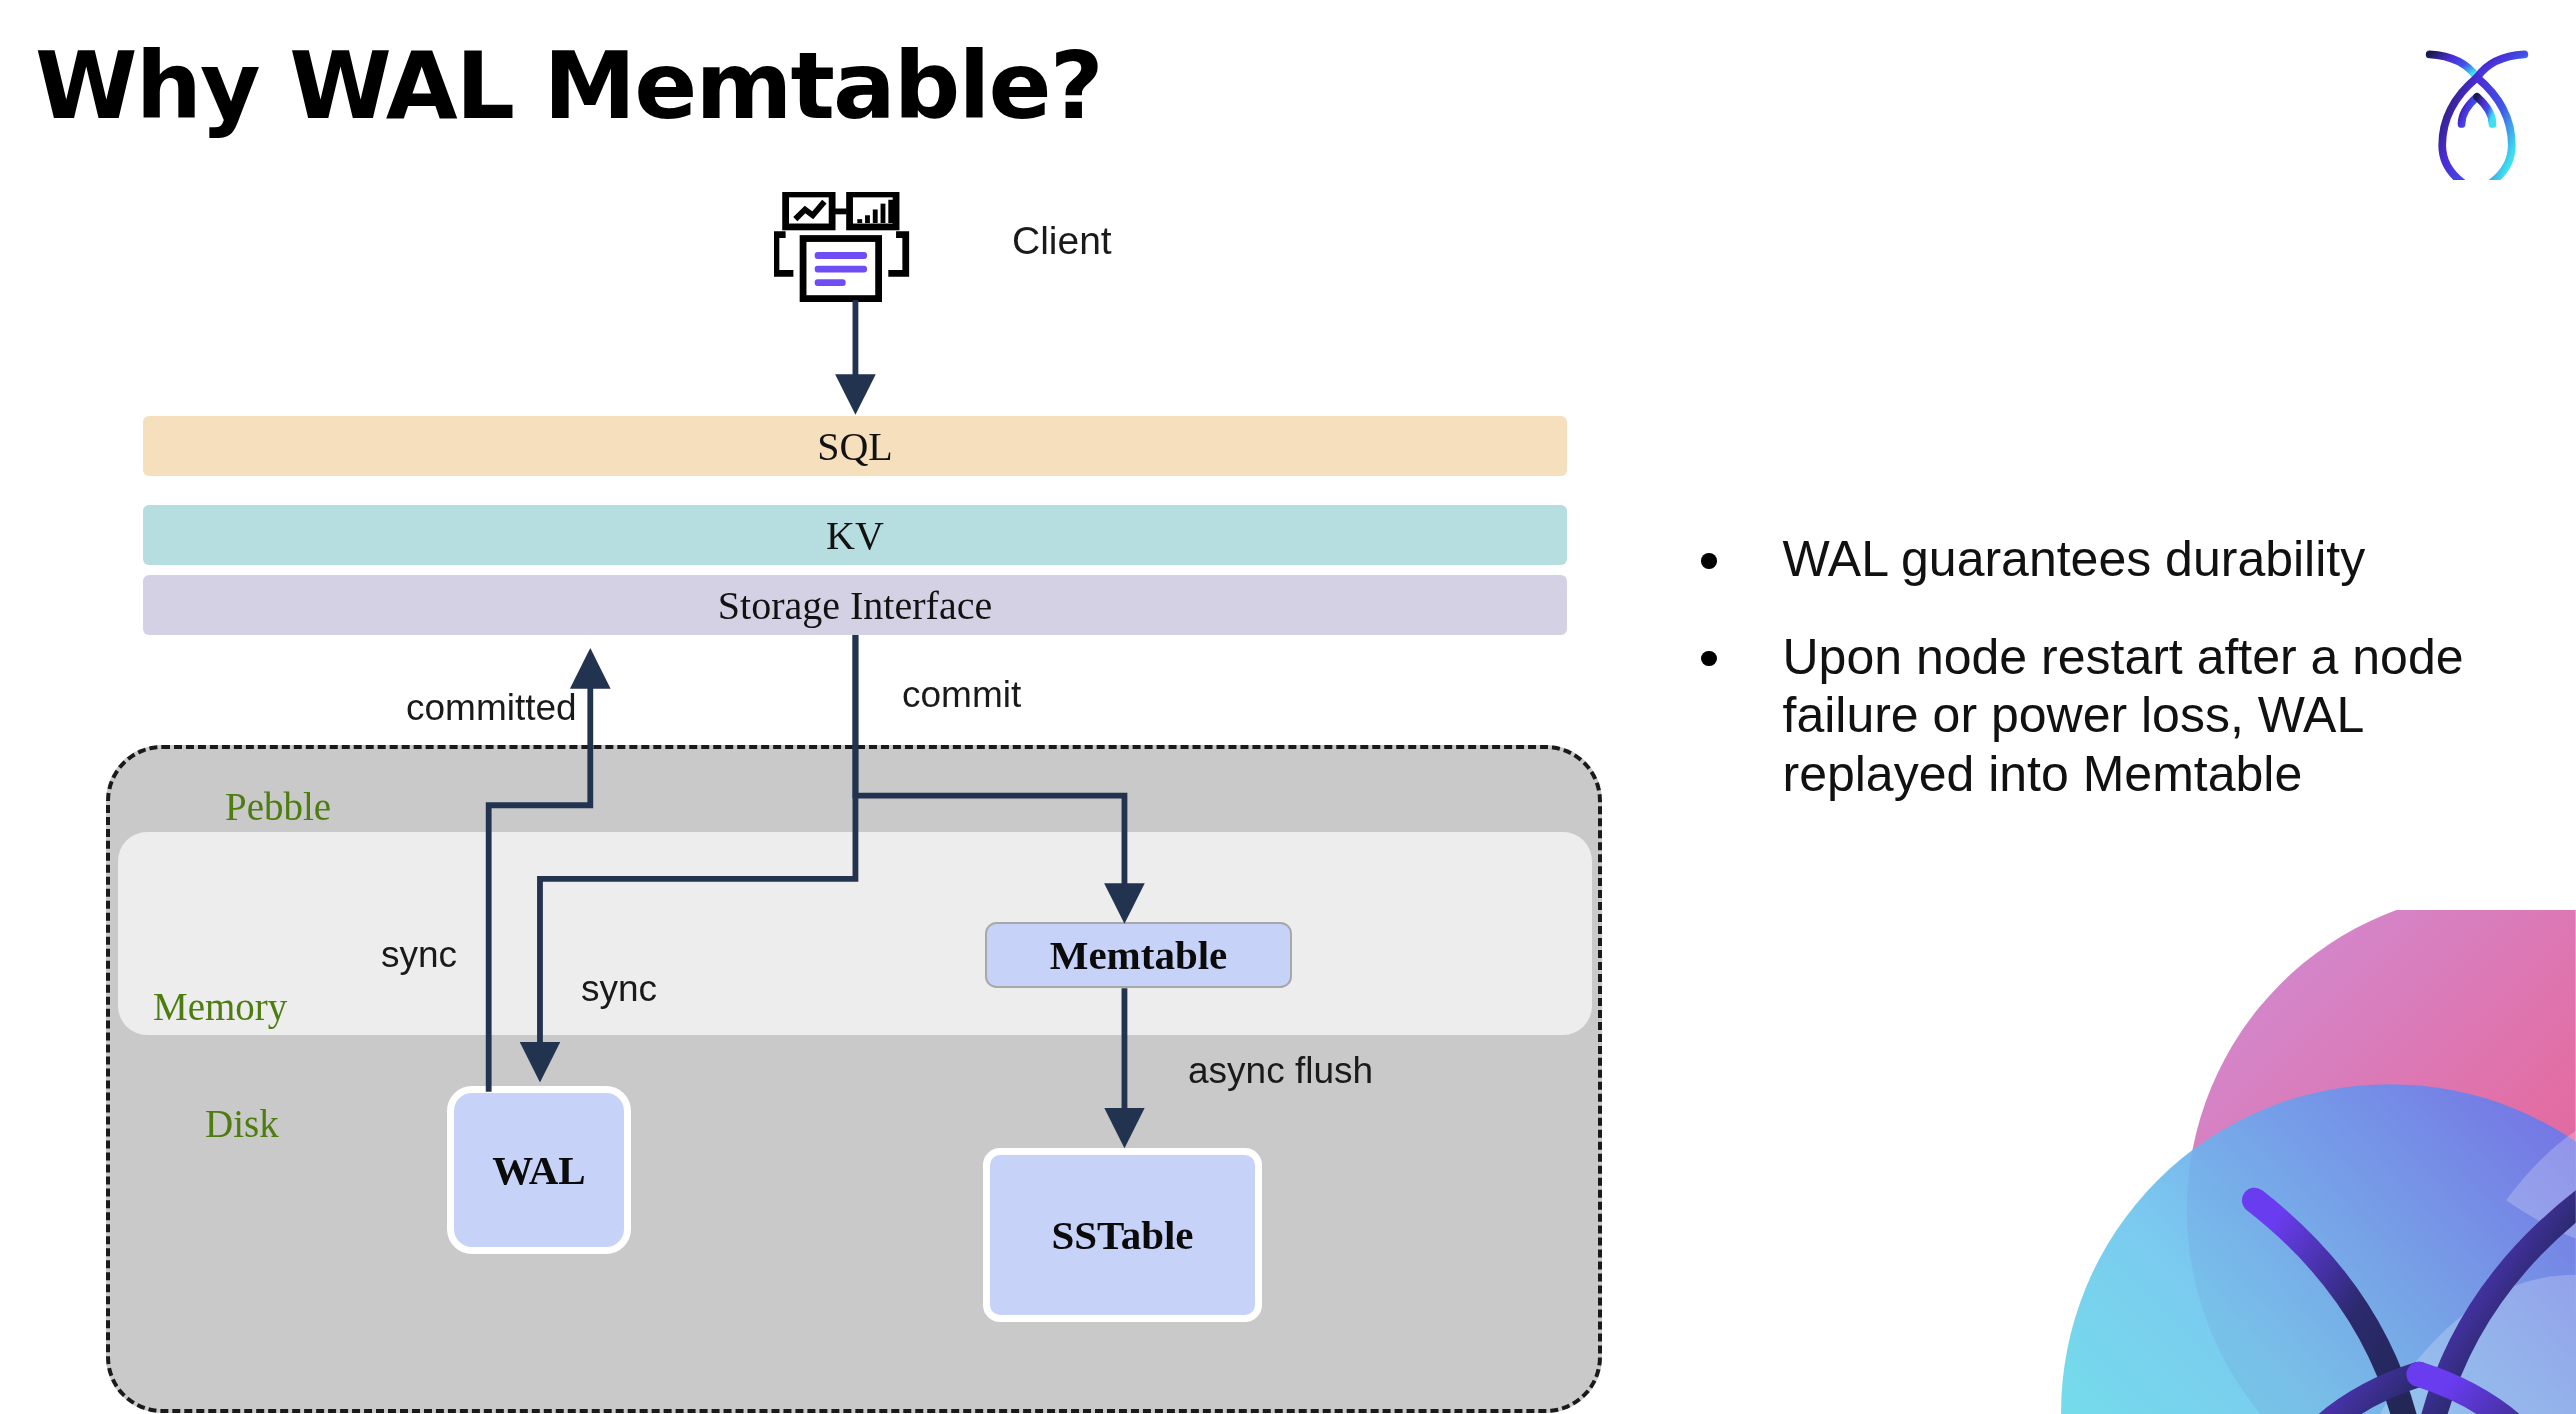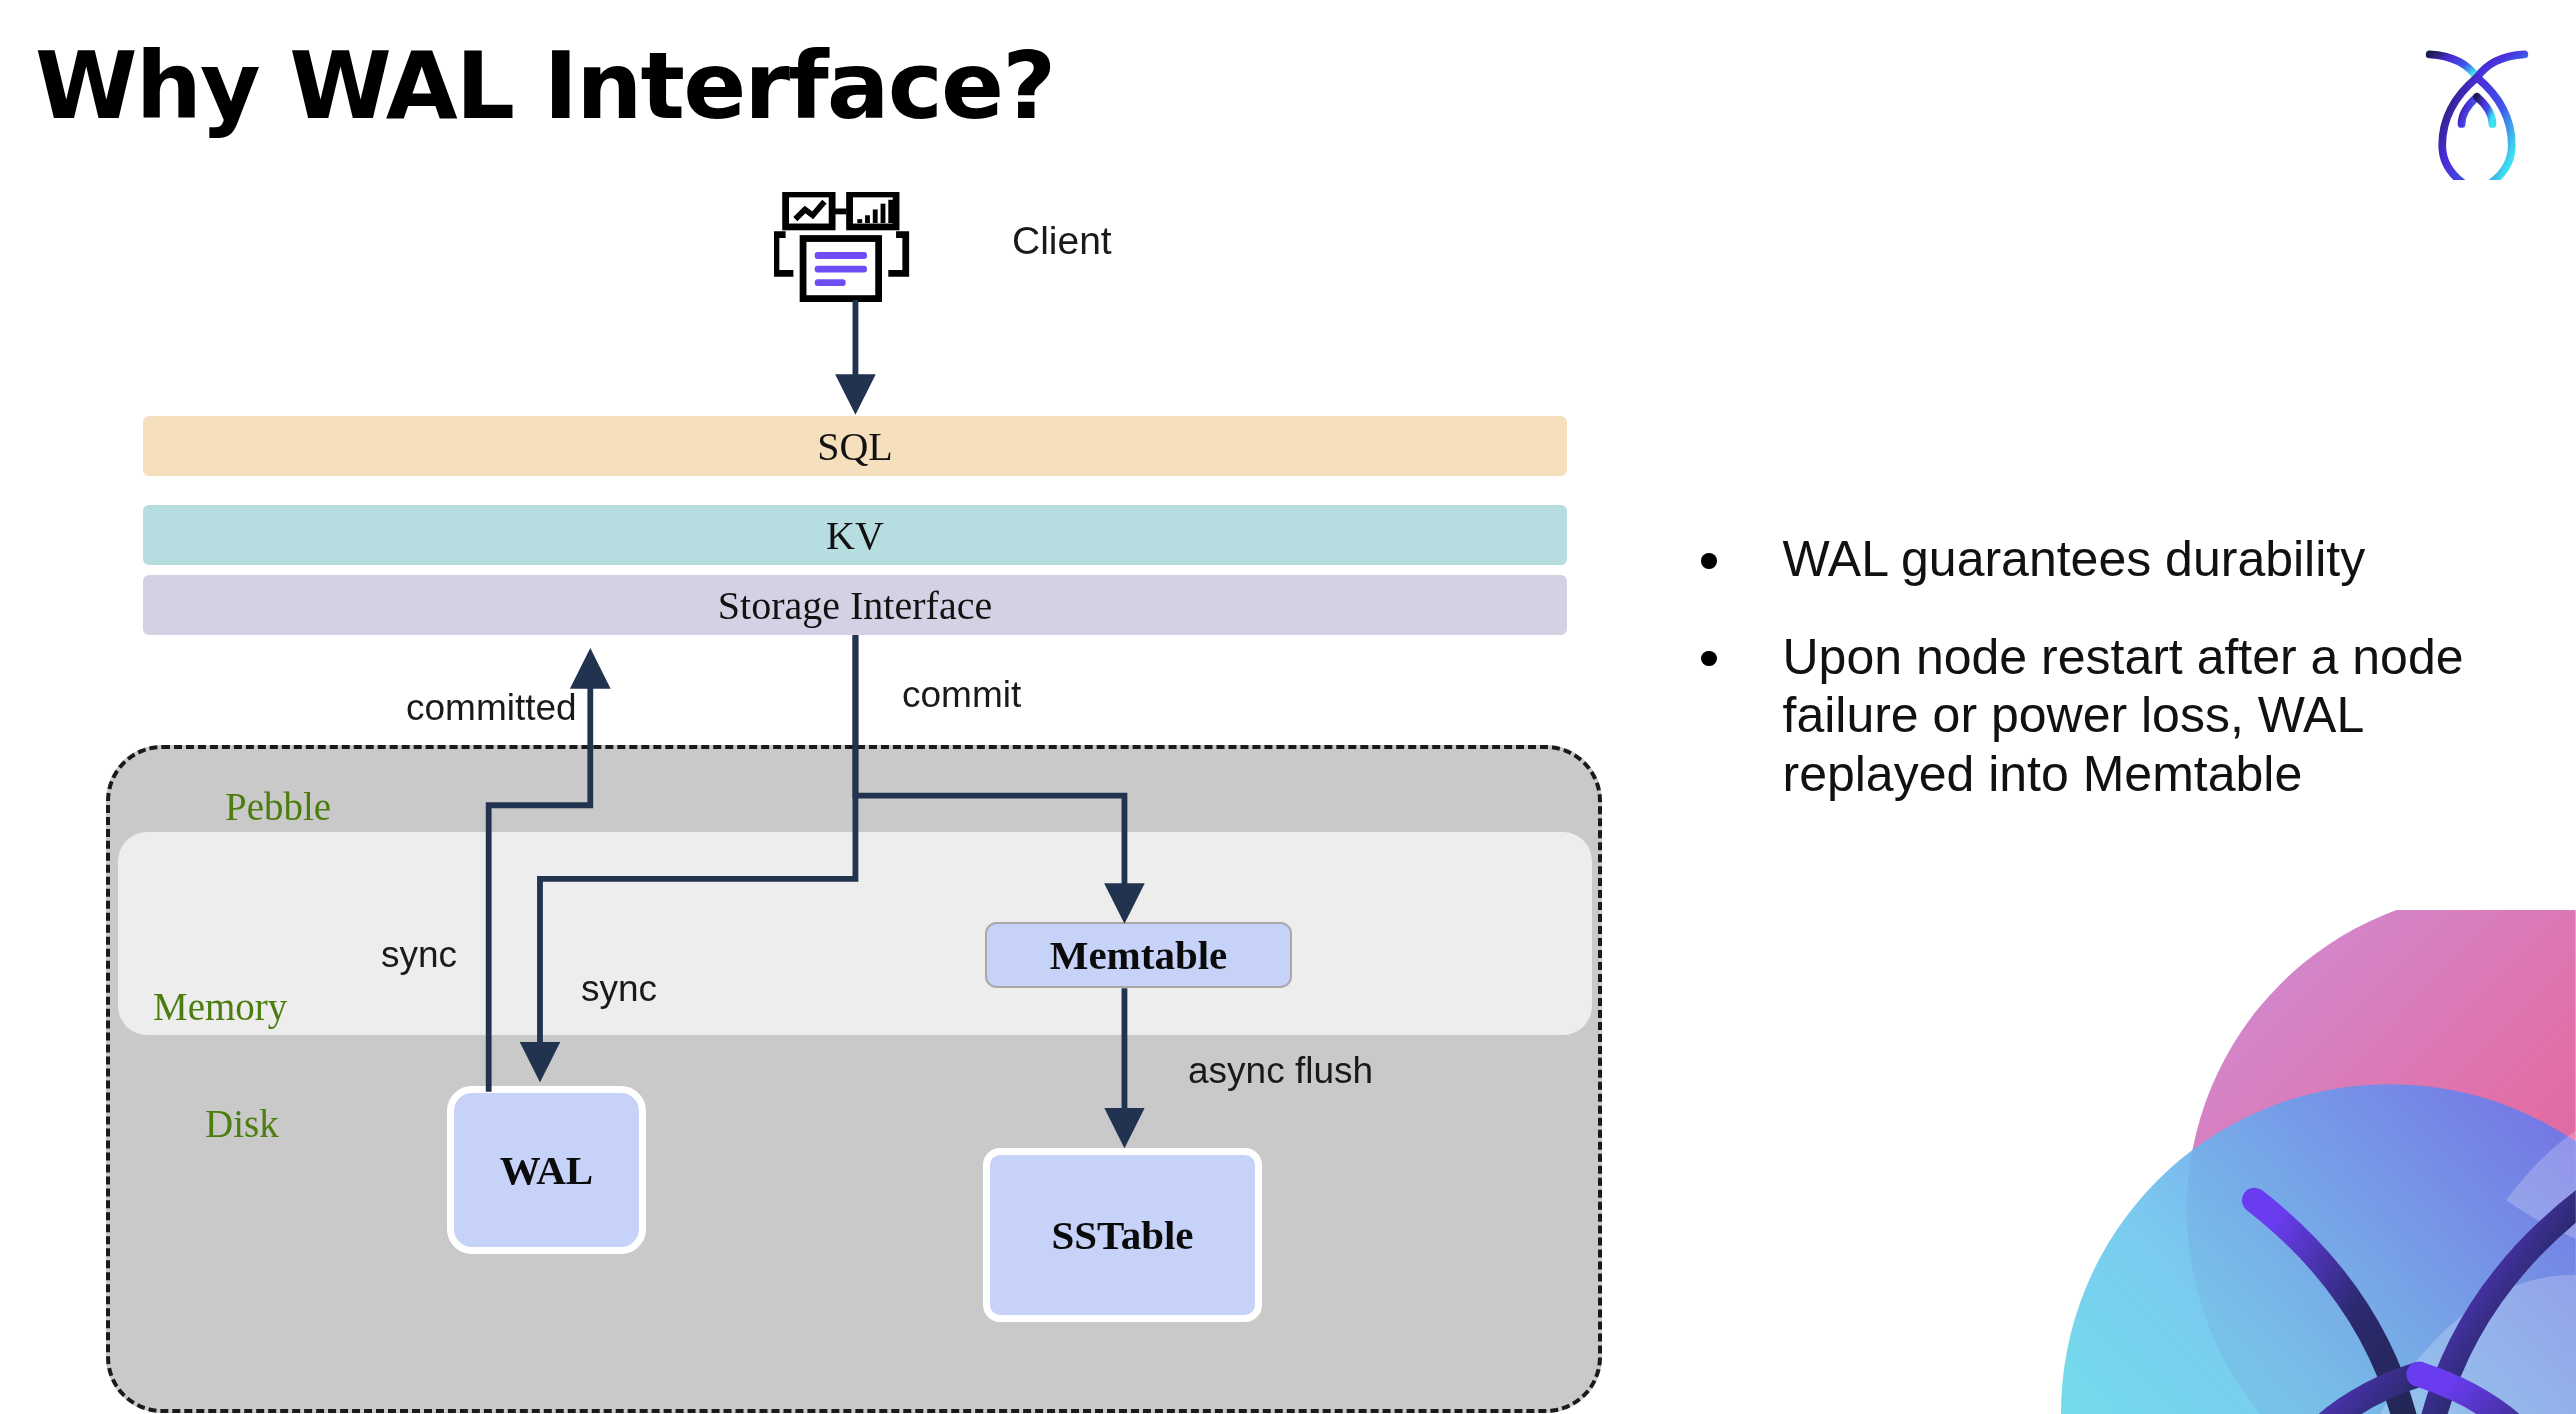--- a/index.html
+++ b/index.html
@@ -134,21 +134,21 @@
     box-sizing: border-box;
   }
   #node-memtable {
     left: 985px; top: 922px;
     width: 307px; height: 66px;
     border: 2.9px solid #a8a8a8;
     border-radius: 11.6px;
   }
   #node-wal {
     left: 447px; top: 1086px;
-    width: 199px; height: 168px;
+    width: 184px; height: 168px;
     border: 7.7px solid #ffffff;
     border-radius: 25px;
   }
   #node-sstable {
     left: 983px; top: 1148px;
     width: 279px; height: 174px;
     border: 7.7px solid #ffffff;
     border-radius: 17px;
   }
 
@@ -236,21 +236,21 @@
         <g fill="none" stroke="url(#gradDark)" stroke-width="26" stroke-linecap="round">
           <path d="M300 300 q180 140 170 370"></path>
           <path d="M640 300 q-180 140 -170 370"></path>
           <path d="M470 480 q-190 60 -190 300"></path>
           <path d="M470 480 q190 60 190 300"></path>
         </g>
       </g>
     </svg>
   </div>
 
-  <div id="slide-title">Why WAL Interface?</div>
+  <div id="slide-title">Why WAL Memtable?</div>
 
   <div id="brand-logo">
     <svg width="126" height="143" viewBox="0 0 130 148" xmlns="http://www.w3.org/2000/svg">
       <defs>
         <linearGradient id="logoGrad" x1="0" y1="0" x2="1" y2="0.7">
           <stop offset="0%" stop-color="#1b1c4e"></stop>
           <stop offset="35%" stop-color="#4b2bd6"></stop>
           <stop offset="70%" stop-color="#3f54e8"></stop>
           <stop offset="100%" stop-color="#3ee0ef"></stop>
         </linearGradient>

